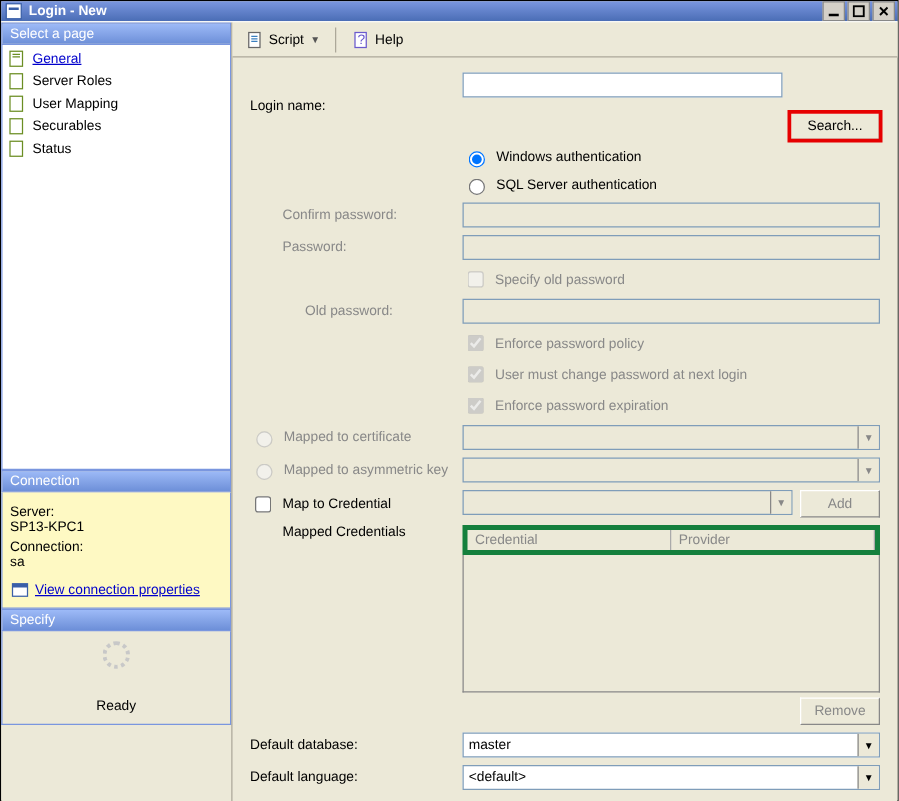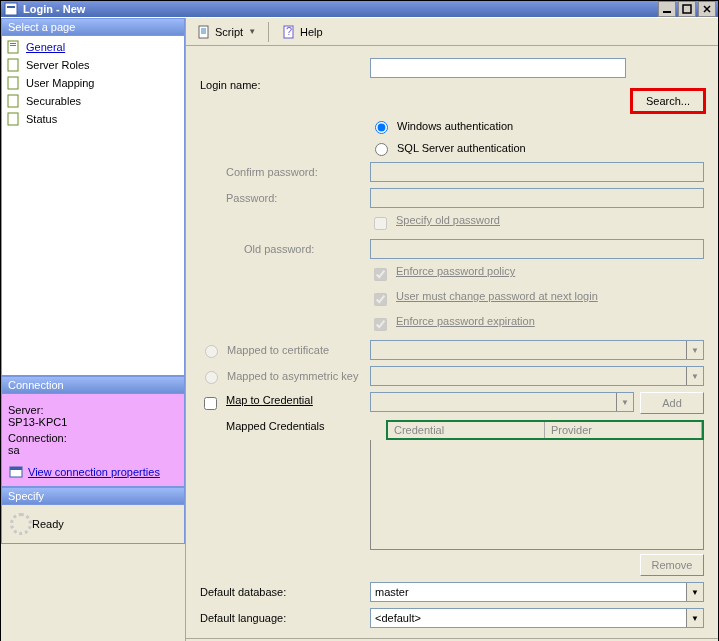--- a/index.html
+++ b/index.html
@@ -12,51 +12,51 @@
   .tbtn svg { width:10px; height:10px; }
   .body { flex:1; display:flex; background:#ece9d8; border-top:1px solid #fff;}
   .leftcol { width:184px; display:flex; flex-direction:column; }
   .panel-hdr { background:linear-gradient(#9dbaf7,#6d8fd8); color:#fff; padding:2px 6px; font-weight:normal; border:1px solid #7a96df;}
   .page-list { background:#fff; border:1px solid #7a96df; border-top:none; flex:0 0 auto; padding:2px 0; height:340px;}
   .page-item { display:flex; align-items:center; padding:1px 4px; gap:4px;}
   .page-item.selected { }
   .page-item .txt { color:#000; }
   .page-item .txt.link { color:#0000cc; text-decoration:underline; }
   .flat-icon { width:16px; height:16px; flex:0 0 16px; }
-  .conn-panel { background:#f0abfc; border:1px solid #7a96df; border-top:none; padding:6px; flex:0 0 auto;}
+  .conn-panel { background:#fef9c3; border:1px solid #7a96df; border-top:none; padding:6px; flex:0 0 auto;}
   .conn-panel .lbl { margin-top:4px; color:#000;}
   .conn-panel .val { margin-bottom:4px;}
   .conn-link { color:#0000cc; text-decoration:underline; display:flex; align-items:center; gap:4px; margin-top:8px;}
   .prog-panel { border:1px solid #7a96df; border-top:none; padding:8px;}
-  .prog-row { display:flex; align-items:center; gap:0;}
+  .prog-row { display:flex; align-items:center; gap:24px;flex-direction:column;}
   .spinner { width:22px; height:22px; border:3px dotted #c8c8c8; border-radius:50%; }
   .rightcol { flex:1; display:flex; flex-direction:column; border-left:1px solid #aca899;}
   .toolbar { height:28px; background:#ece9d8; border-bottom:1px solid #aca899; display:flex; align-items:center; padding:0 6px; gap:4px;}
   .toolbar .tb-item { display:flex; align-items:center; gap:3px; padding:2px 4px;}
   .toolbar .drop { font-size:8px; color:#555; margin-left:2px;}
   .form { flex:1; padding:12px 14px 4px 14px; overflow:hidden; position:relative;}
   .row { display:flex; align-items:center; margin-bottom:6px; }
   .row .lbl { width:170px; }
   .row .lbl.indent1 { padding-left:26px; color:#888;}
   .row .lbl.indent2 { padding-left:44px; color:#888;}
   .row .field { flex:1; }
   input[type=text].tx, input[type=password].tx { width:100%; height:20px; border:1px solid #7f9db9; background:#fff; padding:0 3px;}
   input.tx:disabled { background:#ece9d8; color:#888;}
   .btn { height:22px; min-width:64px; background:#ece9d8; border:1px solid #888; border-top-color:#fff; border-left-color:#fff; padding:0 10px;}
   .btn:disabled { color:#888; }
   .btn.search { min-width:72px;}
-  .cb { display:flex; align-items:flex-start; gap:6px;text-decoration:underline; }
+  .cb { display:flex; align-items:center; gap:6px; }
   .cb input[type=checkbox]{ width:13px; height:13px;}
   .cb.dis { color:#888;}
   .radio { display:flex; align-items:center; gap:6px;}
   .sel { width:100%; height:20px; border:1px solid #7f9db9; background:#fff; display:flex; align-items:center;}
   .sel span { flex:1; padding:0 4px;}
   .sel .dd { width:17px; height:18px; background:#ece9d8; border-left:1px solid #888; display:flex; align-items:center; justify-content:center; font-size:8px;}
   .sel.dis { background:#ece9d8; color:#888;}
-  .gridhdr { display:flex; border:2px solid #15803d; background:#ece9d8;margin-left:16px;}
+  .gridhdr { display:flex; border:4px solid #15803d; background:#ece9d8;}
   .gridhdr .gc { flex:1; padding:2px 6px; border-right:1px solid #aaa; color:#888;}
   .gridbody { border:1px solid #888; border-top:none; height:110px; background:#ece9d8;}
   .bottombar { height:40px; border-top:1px solid #aca899; display:flex; justify-content:flex-end; align-items:center; padding:0 12px; gap:8px; background:#ece9d8;}
   .hl-red { outline:3px solid #e60000; outline-offset:-1px;margin-top:32px;}
   .sep { width:1px; height:20px; background:#aca899; margin:0 4px;}
 </style>
 </head>
 <body>
 
 <div class="window">

